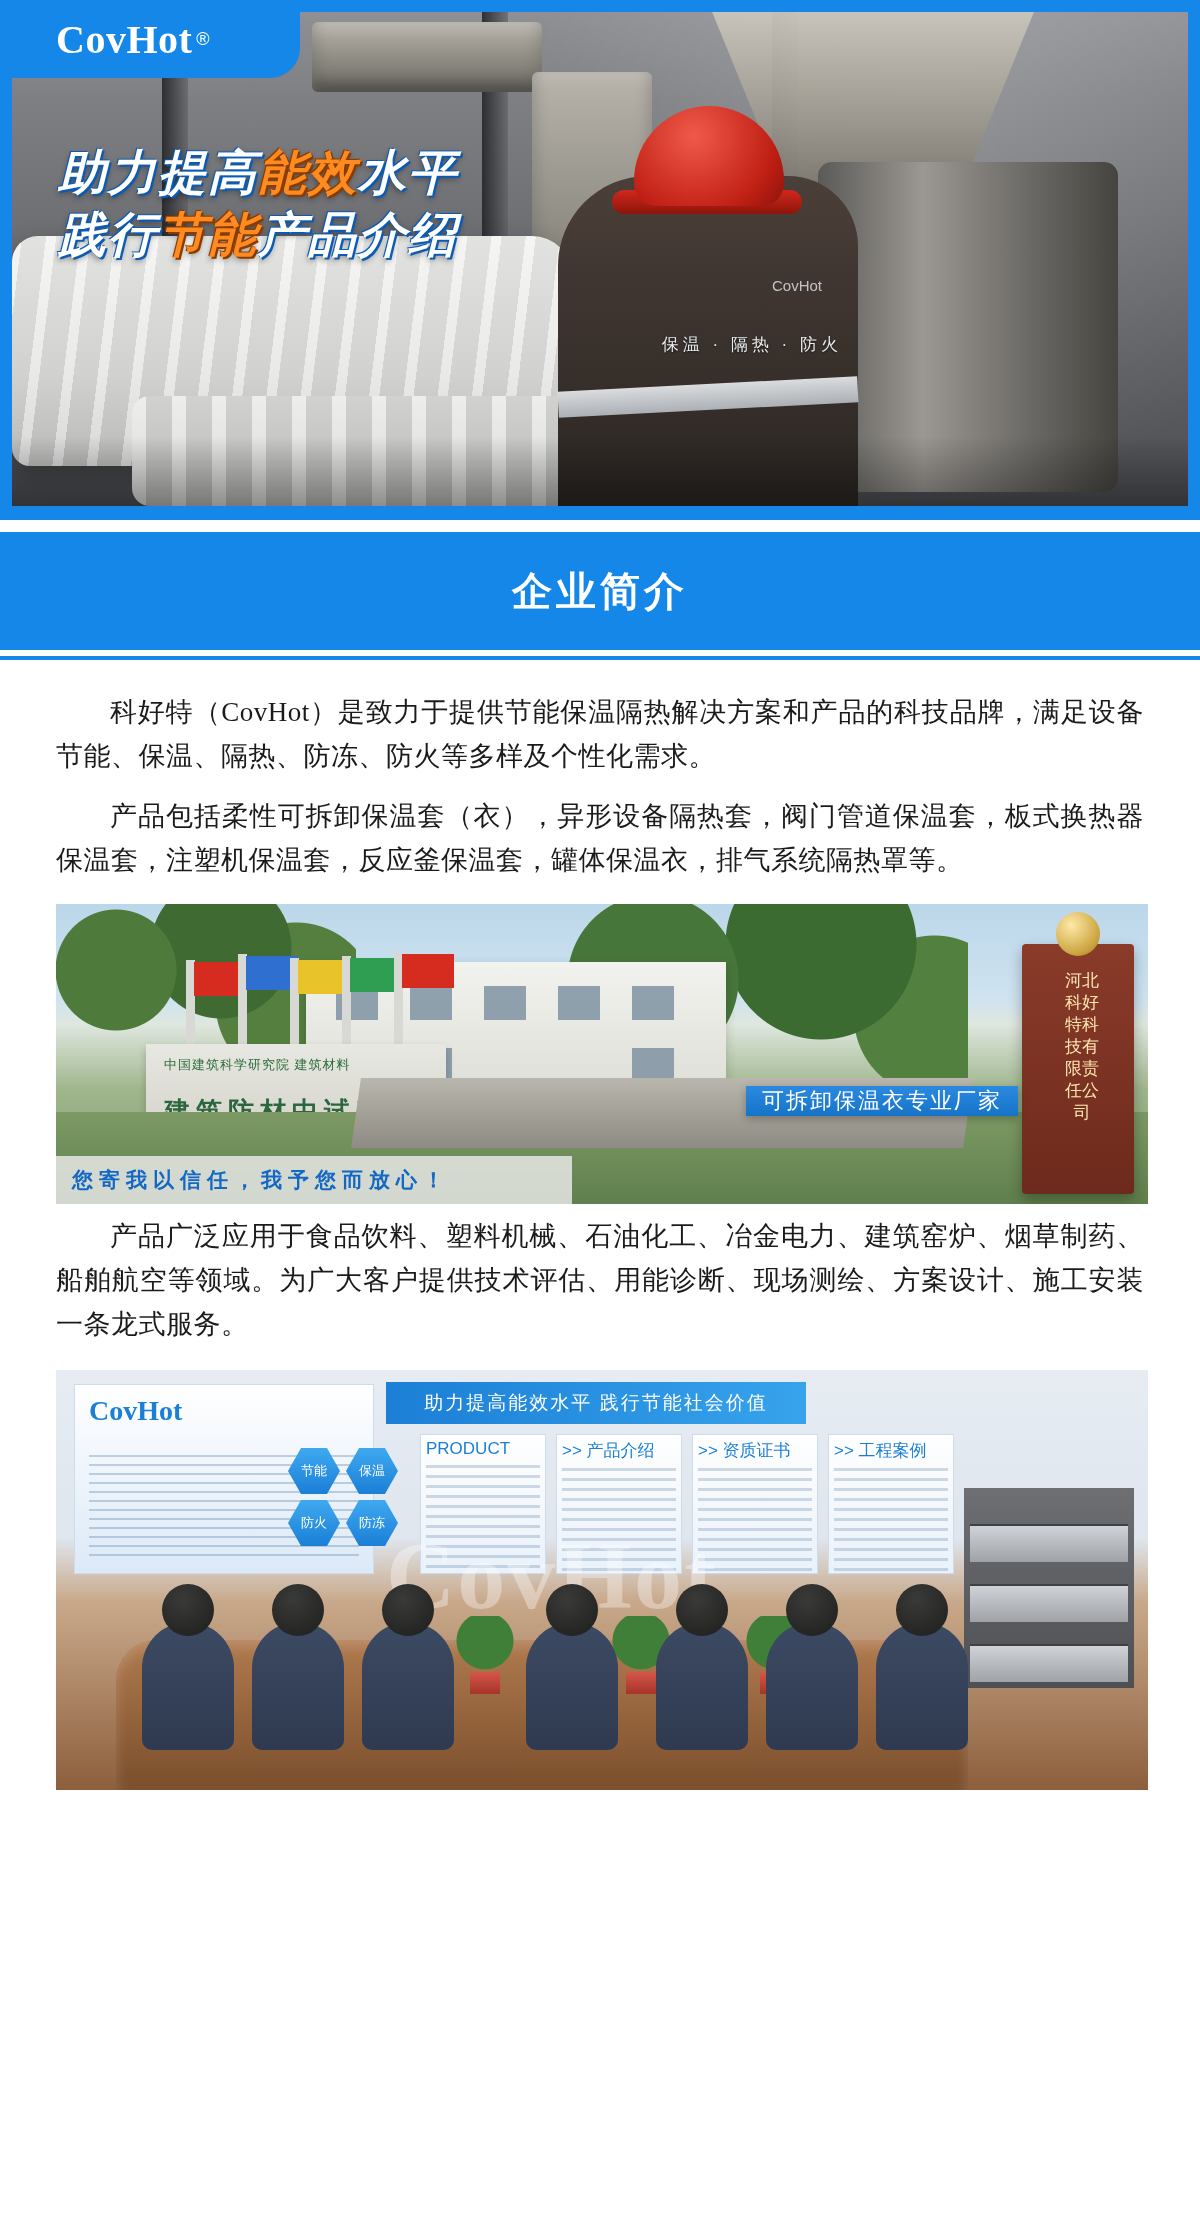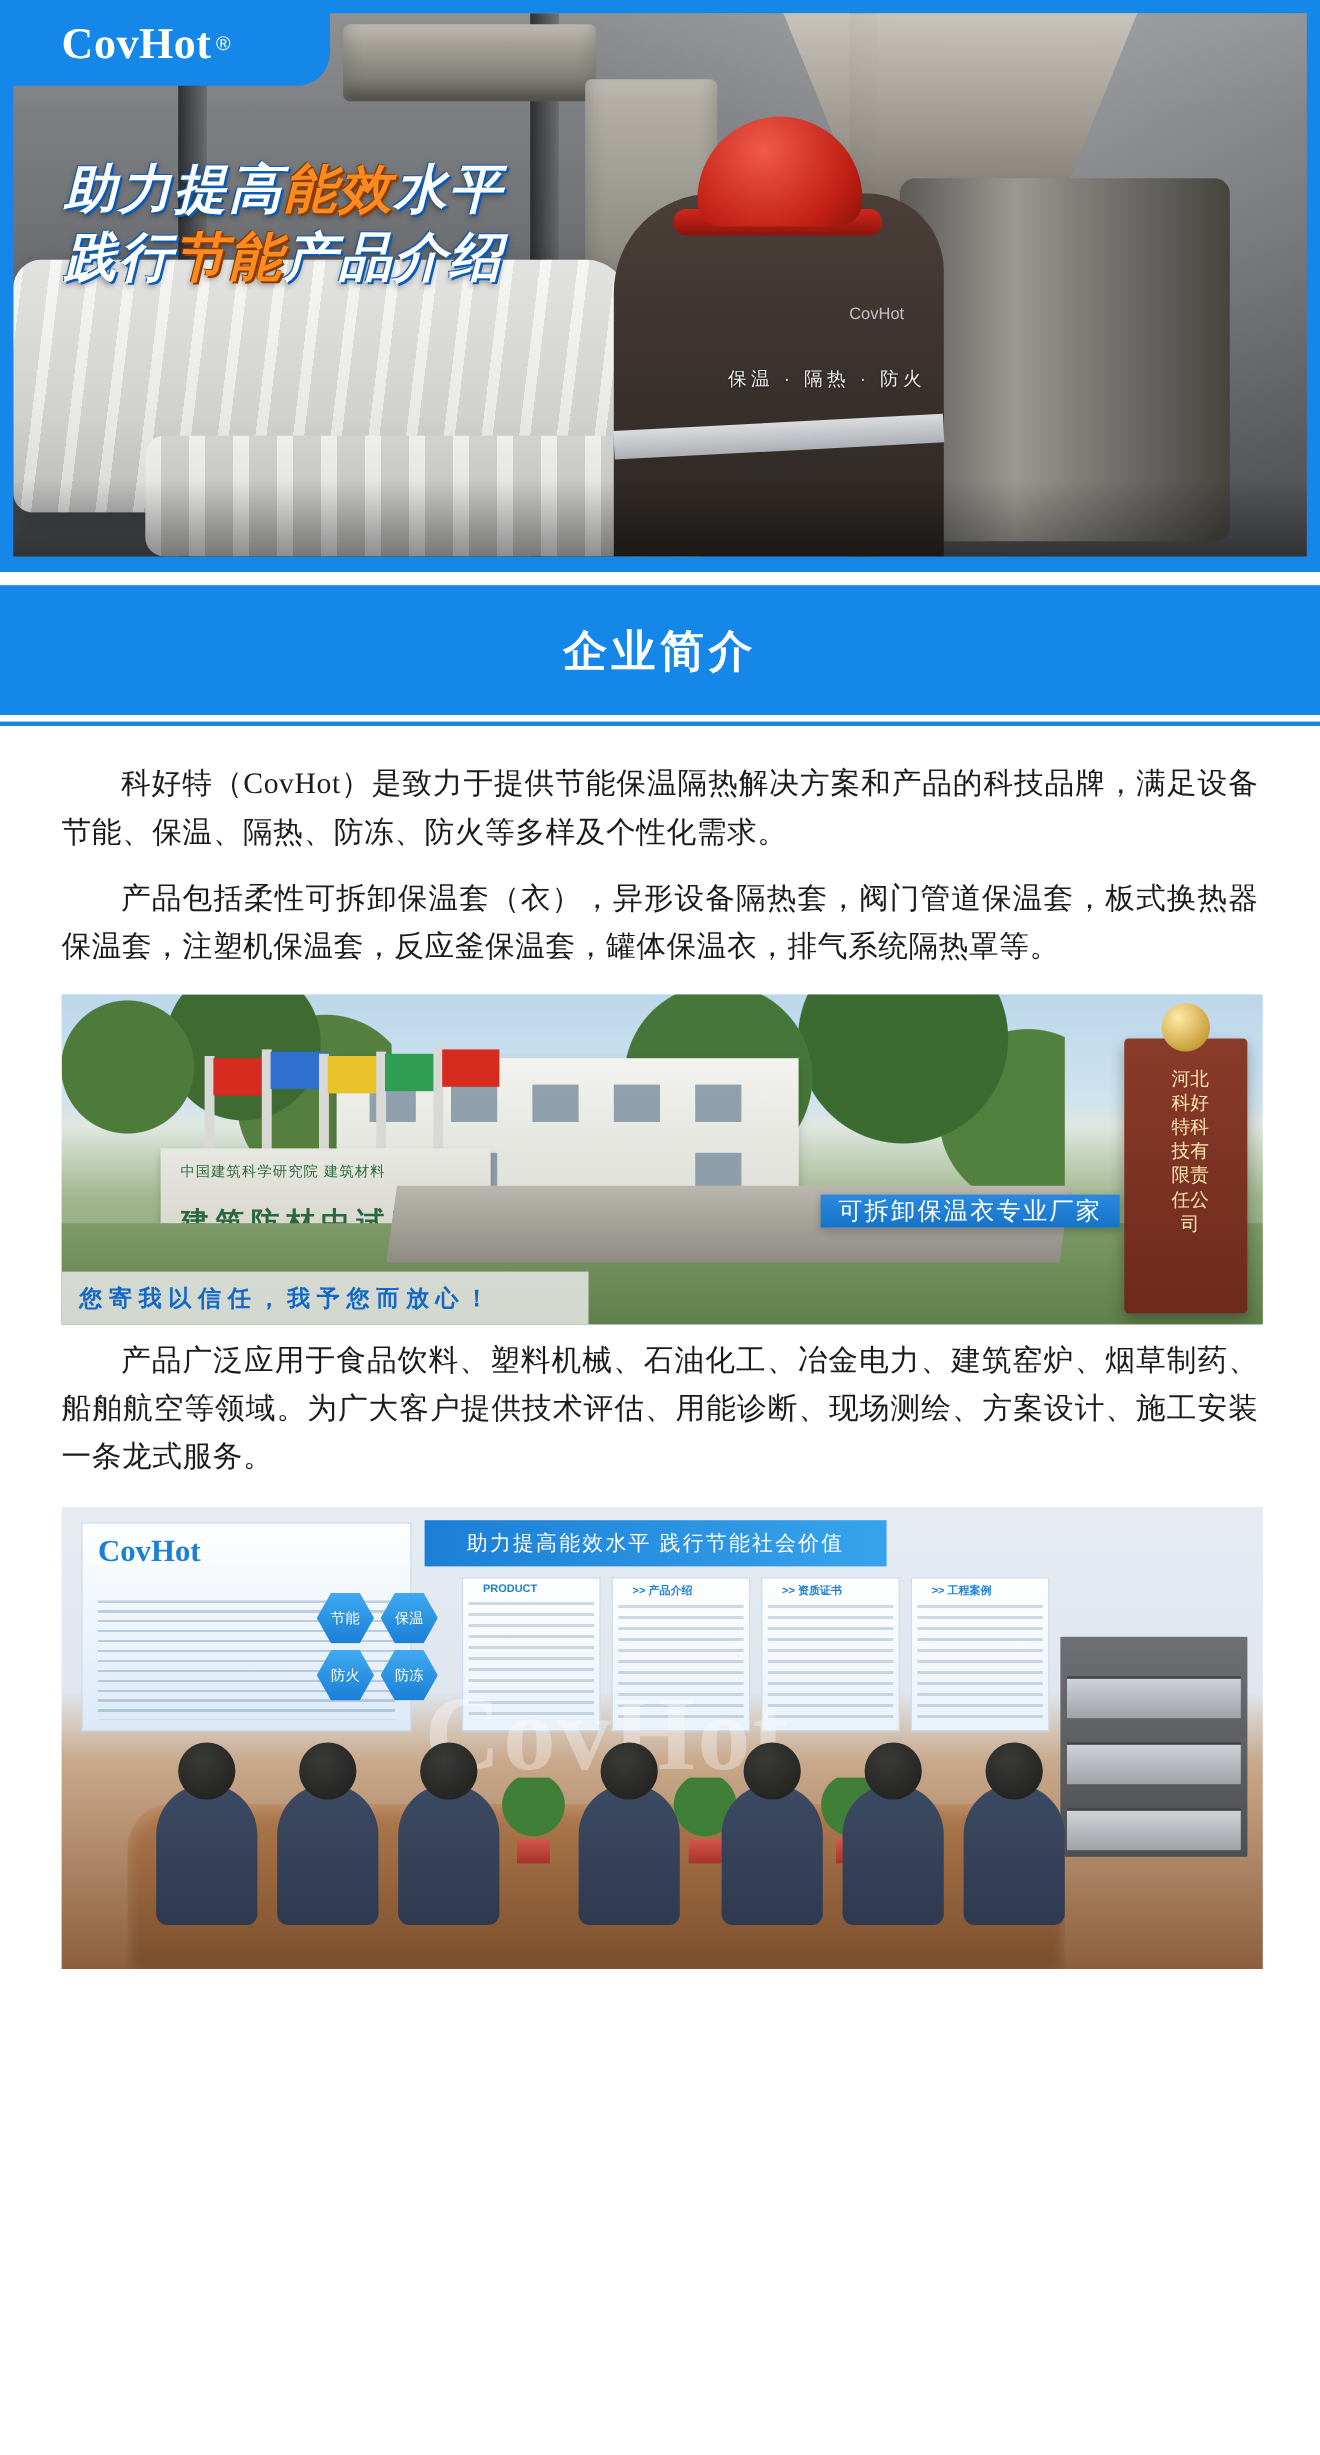--- a/index.html
+++ b/index.html
@@ -299,21 +299,21 @@
     background: linear-gradient(180deg,#2b8ae0,#1573c8);
     color: #ffffff;
     font-family: "Liberation Sans", sans-serif;
     font-size: 22px;
     letter-spacing: 2px;
     padding: 0 16px;
     box-shadow: 0 3px 8px rgba(0,0,0,.25);
     margin-left: 48px;
   }
   .photo2 .bottom-strip {
-    position: absolute; left: 0; bottom: 0; width: 479px; height: 48px;
+    position: absolute; left: 0; bottom: 0; width: 516px; height: 48px;
     background: rgba(235,235,235,.82);
     display: flex; align-items: center; padding-left: 16px;
   }
   .photo2 .bottom-strip span {
     color: #1268c4; font-size: 21px; font-weight: bold;
     font-family: "Liberation Sans", sans-serif; letter-spacing: 6px;
   }
 
   
   .photo3 {
@@ -343,22 +343,22 @@
     background: linear-gradient(90deg,#1b7fd6,#37a3ec);
     color: #fff; font-family: "Liberation Sans", sans-serif; font-size: 19px;
     letter-spacing: 2px; display: flex; align-items: center; justify-content: center;
   }
   .photo3 .panel {
     position: absolute; top: 64px; width: 126px; height: 140px;
     background: linear-gradient(180deg,#ffffff,#e9f1fa);
     border: 1px solid #cddcec;
   }
   .photo3 .panel b {
-    display: block; font-size: 10px; color: #1b7fd6; padding: 4px 18px;
-    font-family: "Liberation Sans", sans-serif; font-weight: bold;
+    display: block; font-size: 17px; color: #1b7fd6; padding: 4px 5px;
+    font-family: "Liberation Sans", sans-serif; font-weight: normal;
   }
   .photo3 .panel .g {
     margin: 2px 5px; height: 104px;
     background: repeating-linear-gradient(180deg, rgba(120,150,180,.35) 0 3px, rgba(0,0,0,0) 3px 10px);
   }
   .photo3 .hexwrap {
     position: absolute; left: 232px; top: 70px; width: 120px; height: 120px;
   }
   .photo3 .hex {
     position: absolute; width: 52px; height: 46px; background: linear-gradient(180deg,#3fa9f0,#1b7fd6);

